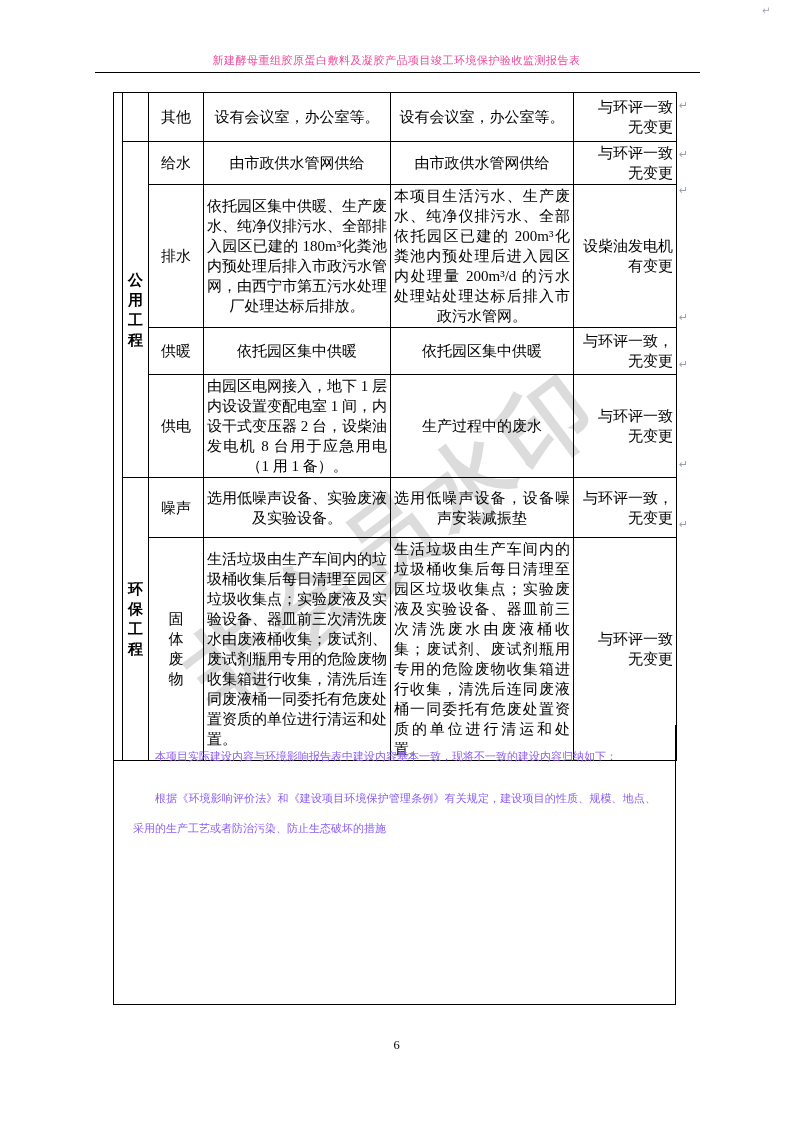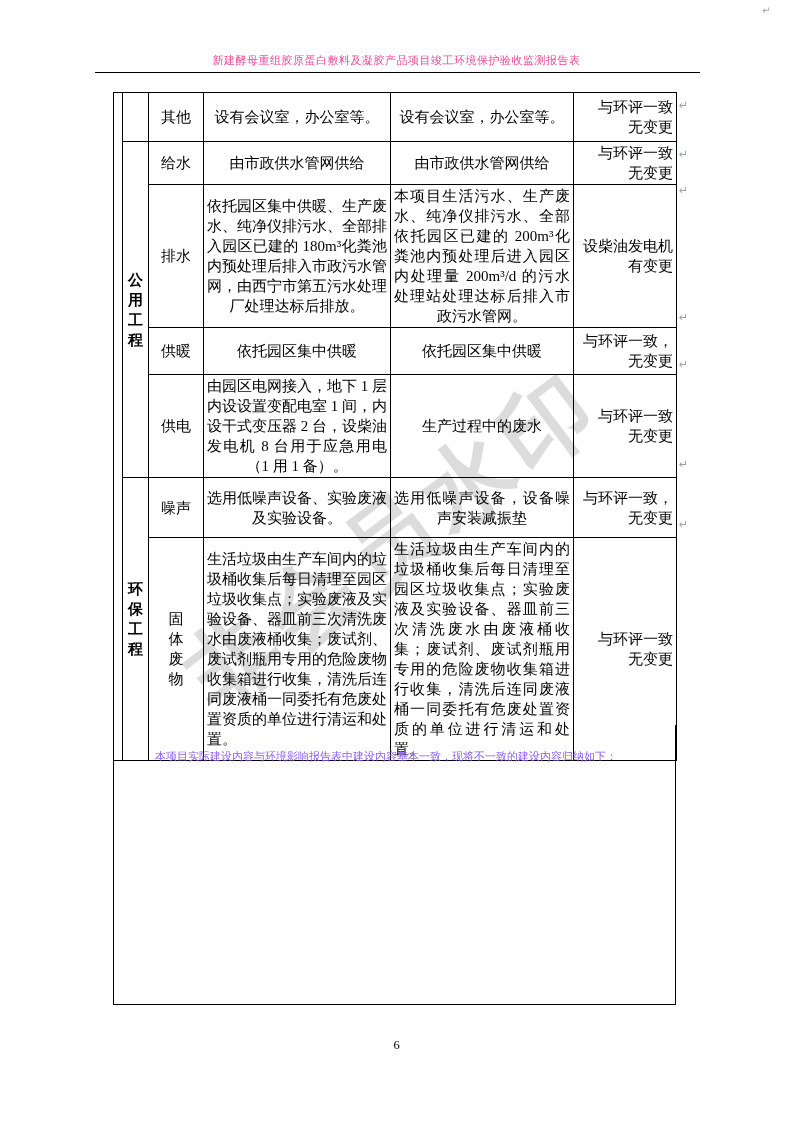--- a/index.html
+++ b/index.html
@@ -151,15 +151,16 @@
 <span class="row-mark" style="top:99px">↵</span>
 <span class="row-mark" style="top:148px">↵</span>
 <span class="row-mark" style="top:184px">↵</span>
 <span class="row-mark" style="top:311px">↵</span>
 <span class="row-mark" style="top:358px">↵</span>
 <span class="row-mark" style="top:458px">↵</span>
 <span class="row-mark" style="top:518px">↵</span>
 
 <div class="para-box">
   <p>本项目实际建设内容与环境影响报告表中建设内容基本一致，现将不一致的建设内容归纳如下：</p>
+  <p>根据《环境影响评价法》和《建设项目环境保护管理条例》有关规定，建设项目的性质、规模、地点、采用的生产工艺或者防治污染、防止生态破坏的措施</p>
 </div>
 
 <div class="page-number">6</div>
 
 </body></html>

